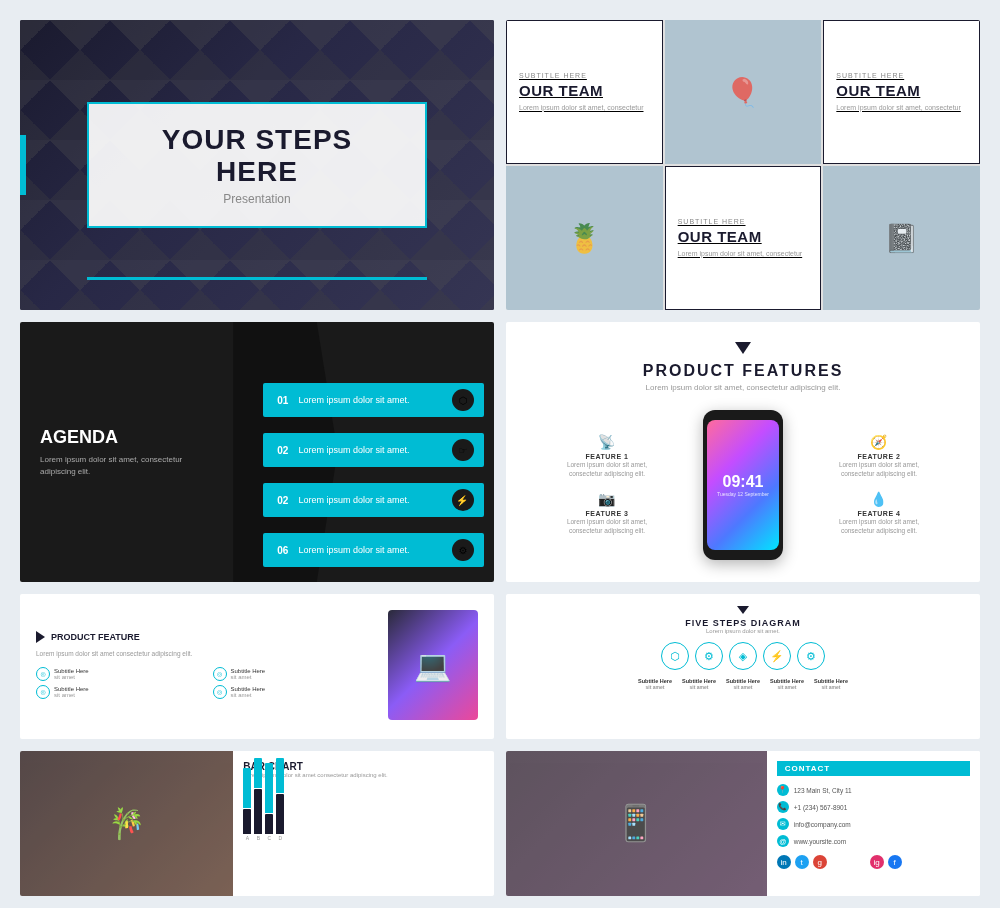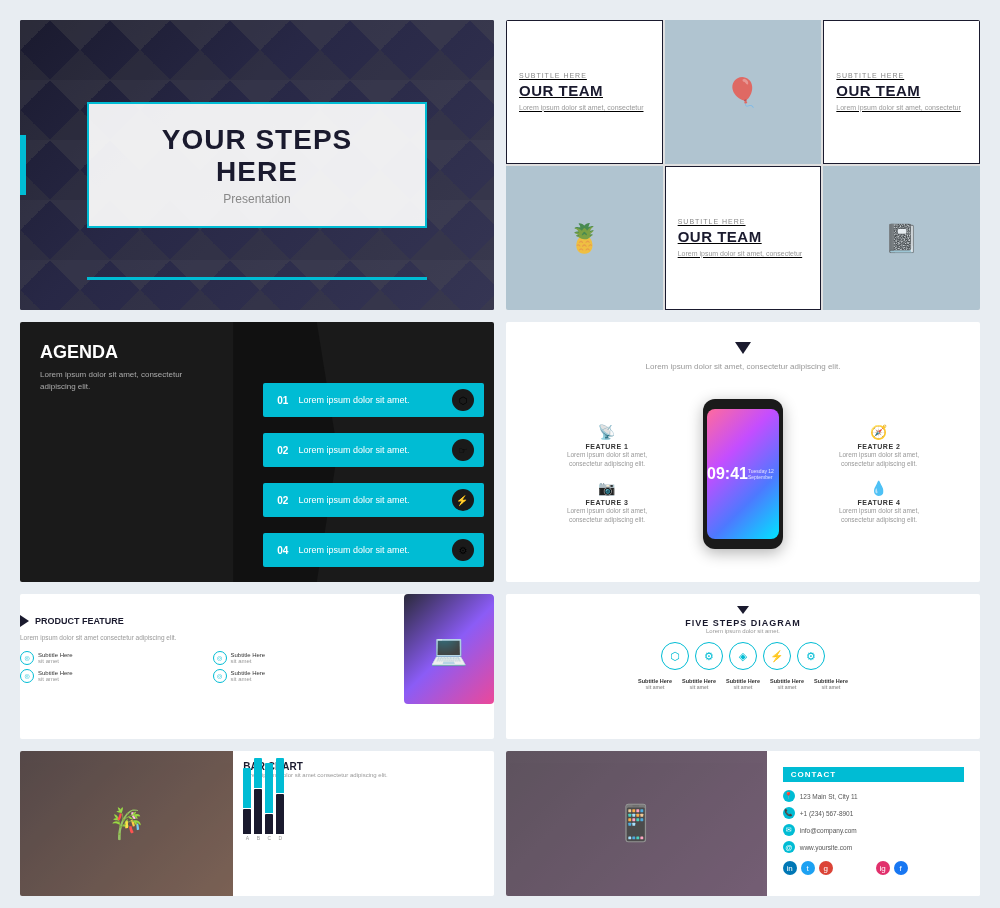--- a/index.html
+++ b/index.html
@@ -176,21 +176,21 @@
       height: 260px;
       display: flex;
       align-items: stretch;
     }
     .agenda-left {
       background: #1a1a1a;
       width: 45%;
       padding: 20px;
       display: flex;
       flex-direction: column;
-      justify-content: flex-start;
+      justify-content: center;
     }
     .agenda-left h2 {
       color: #fff;
       font-size: 18px;
       font-weight: 900;
     }
     .agenda-left p {
       color: #aaa;
       font-size: 8px;
       margin-top: 6px;
@@ -325,21 +325,21 @@
       overflow: hidden;
       position: relative;
       box-shadow: 0 4px 15px rgba(0,0,0,0.3);
     }
     .phone-screen {
       width: 72px;
       height: 130px;
       background: linear-gradient(135deg, #ff6b9d, #c44dff, #4d79ff, #00e5ff);
       border-radius: 8px;
       display: flex;
-      flex-direction: row;
+      flex-direction: column;
       align-items: center;
       justify-content: center;
     }
     .phone-time {
       font-size: 16px;
       font-weight: 700;
       color: #fff;
     }
     .phone-date {
       font-size: 5px;
@@ -348,21 +348,21 @@
 
     
     .slide-small {
       height: 145px;
       background: #fff;
       overflow: hidden;
     }
     .slide-product-feature {
       display: flex;
       align-items: center;
-      padding: 0;
+      padding: 16px;
       gap: 3px;
       justify-content: center;
     }
     .pf-left {
       flex: 1;
     }
     .pf-left h3 {
       font-size: 9px;
       font-weight: 900;
       color: #1a1a2e;
@@ -502,21 +502,21 @@
       background: linear-gradient(135deg, #1a0a1a, #3a1a3a);
       display: flex;
       align-items: center;
       justify-content: center;
       font-size: 35px;
       opacity: 0.7;
     }
     .contact-right {
       flex: 1;
       background: #fff;
-      padding: 16px;
+      padding: 10px;
     }
     .contact-right h3 {
       background: #00bcd4;
       color: #fff;
       font-size: 8px;
       font-weight: 700;
       padding: 3px 8px;
       letter-spacing: 1px;
       margin-bottom: 8px;
     }
@@ -612,32 +612,33 @@
           <span class="num">02</span>
           <span class="text">Lorem ipsum dolor sit amet.</span>
           <span class="icon">☞</span>
         </div>
         <div class="agenda-item">
           <span class="num">02</span>
           <span class="text">Lorem ipsum dolor sit amet.</span>
           <span class="icon">⚡</span>
         </div>
         <div class="agenda-item">
-          <span class="num">04</span>
+          <span class="num">06</span>
           <span class="text">Lorem ipsum dolor sit amet.</span>
           <span class="icon">⚙</span>
         </div>
       </div>
     </div>
   </div>
 
   <div class="slide" style="height:260px;">
     <div class="slide-features">
       <div class="features-header">
         <div class="arrow-down"></div>
+        <h2>PRODUCT FEATURES</h2>
         <p>Lorem ipsum dolor sit amet, consectetur adipiscing elit.</p>
       </div>
       <div class="features-body">
         <div class="features-left">
           <div class="feature-item">
             <div class="feature-icon">📡</div>
             <div class="feature-label">FEATURE 1</div>
             <div class="feature-desc">Lorem ipsum dolor sit amet, consectetur adipiscing elit.</div>
           </div>
           <div class="feature-item">

